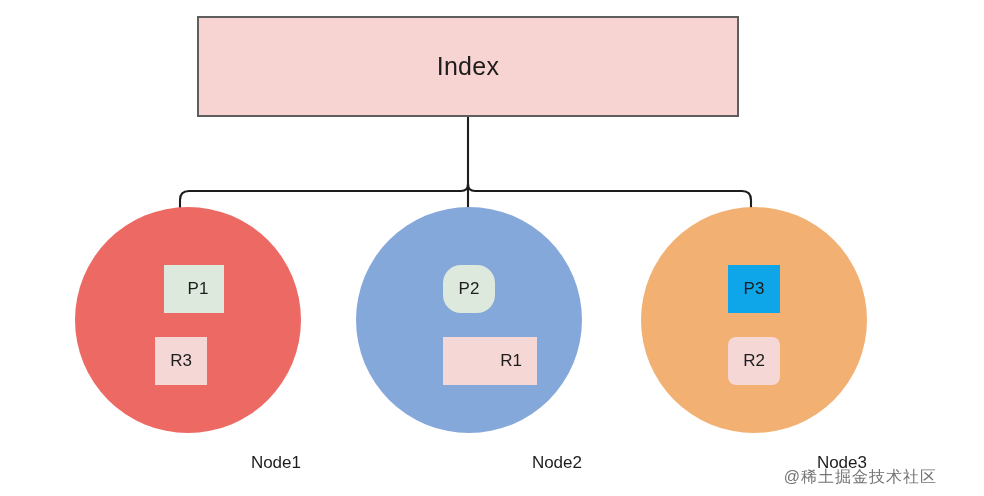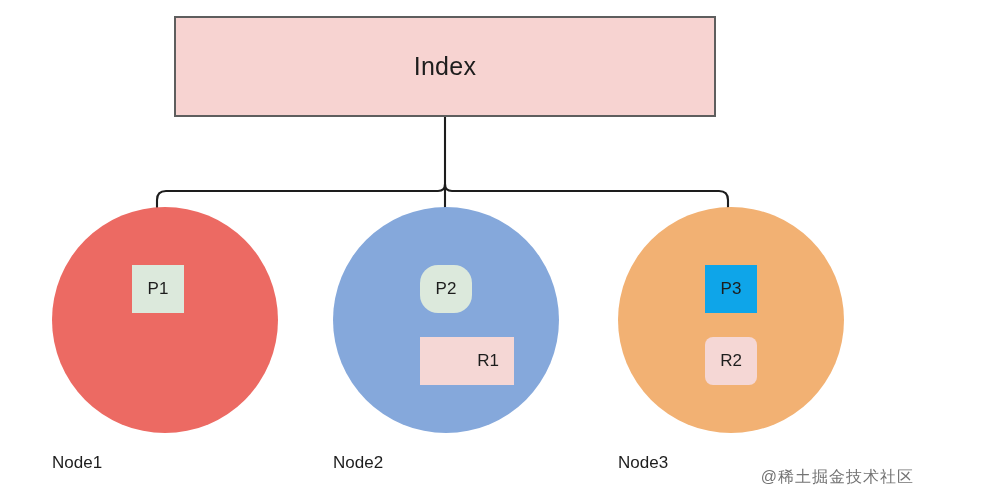--- a/index.html
+++ b/index.html
@@ -11,20 +11,21 @@
   body {
     font-family: "Liberation Sans", sans-serif;
     -webkit-font-smoothing: antialiased;
   }
   #canvas {
     position: relative;
     width: 928px;
     height: 496px;
     background: #ffffff;
     overflow: hidden;
+    margin-left: 23px;
   }
 
   
   #index-box {
     position: absolute;
     left: 174px;
     top: 16px;
     width: 542px;
     height: 101px;
     background: #f7d3d1;
@@ -69,33 +70,33 @@
     height: 48px;
     display: flex;
     align-items: center;
     justify-content: center;
     font-size: 17px;
     color: #1d1d1d;
   }
   .shard-box.primary { background: #dce9dc; }
   .shard-box.replica { background: #f5d7d5; }
 
-  .shard-box.p1 { left: 132px; top: 265px; }
+  .shard-box.p1 { left: 141px; top: 265px; padding-left: 8px; }
   .shard-box.r1 { left: 132px; top: 337px; }
   .shard-box.p2 { left: 420px; top: 265px; border-radius: 18px; }
   .shard-box.r2 { left: 420px; top: 337px; padding-left: 42px; }
   .shard-box.p3 { left: 705px; top: 265px; }
   .shard-box.r3 { left: 705px; top: 337px; border-radius: 8px; }
 
   
   .node-label {
     position: absolute;
     top: 453px;
     width: 226px;
-    text-align: left;
+    text-align: right;
     font-size: 17px;
     color: #1d1d1d;
   }
   .node-label.l1 { left: 52px; }
   .node-label.l2 { left: 333px; }
   .node-label.l3 { left: 618px; }
 
   
   #watermark {
     position: absolute;
@@ -129,20 +130,23 @@
 
     <path d="M445,184 L445,252" fill="none" stroke="#1d1d1d" stroke-width="2.1" marker-end="url(#arrowhead)"></path>
 
     <path d="M445,184 Q445,191 452,191 L719,191 Q728,191 728,200 L728,252" fill="none" stroke="#1d1d1d" stroke-width="2.1" marker-end="url(#arrowhead)"></path>
   </svg>
 
   <div class="node-circle n1" style="background: rgb(236, 106, 99);"></div>
   <div class="shard-box primary p1" style="background: rgb(220, 233, 220);">
     <span>P1</span>
   </div>
+  <div class="shard-box replica r1" style="background: rgb(245, 215, 213);">
+    <span>R3</span>
+  </div>
   <div class="node-label l1">Node1</div>
 
   <div class="node-circle n2" style="background: rgb(133, 168, 219);"></div>
   <div class="shard-box primary p2" style="background: rgb(220, 233, 220);">
     <span>P2</span>
   </div>
   <div class="shard-box replica r2" style="background: rgb(245, 215, 213);">
     <span>R1</span>
   </div>
   <div class="node-label l2">Node2</div>

